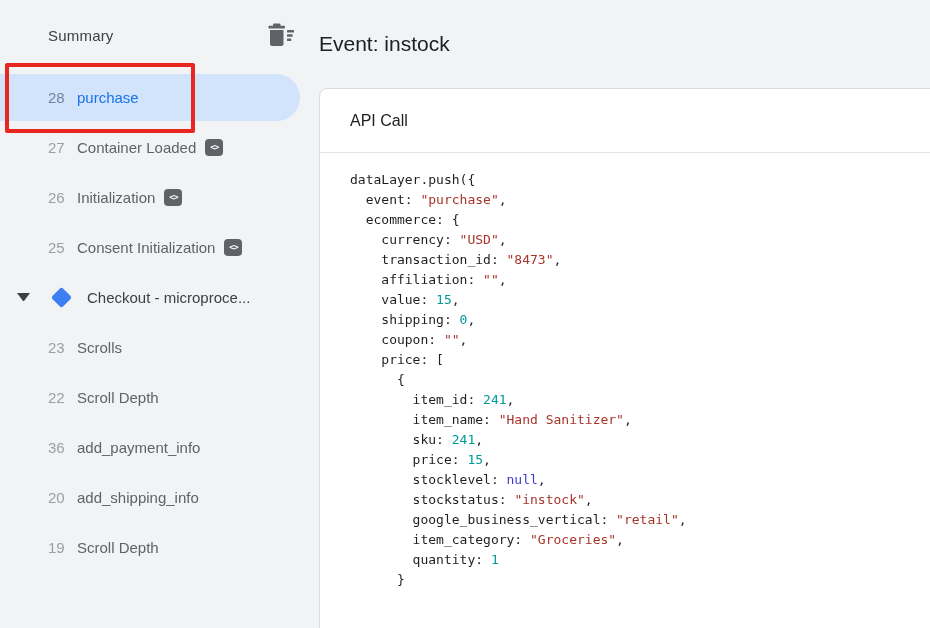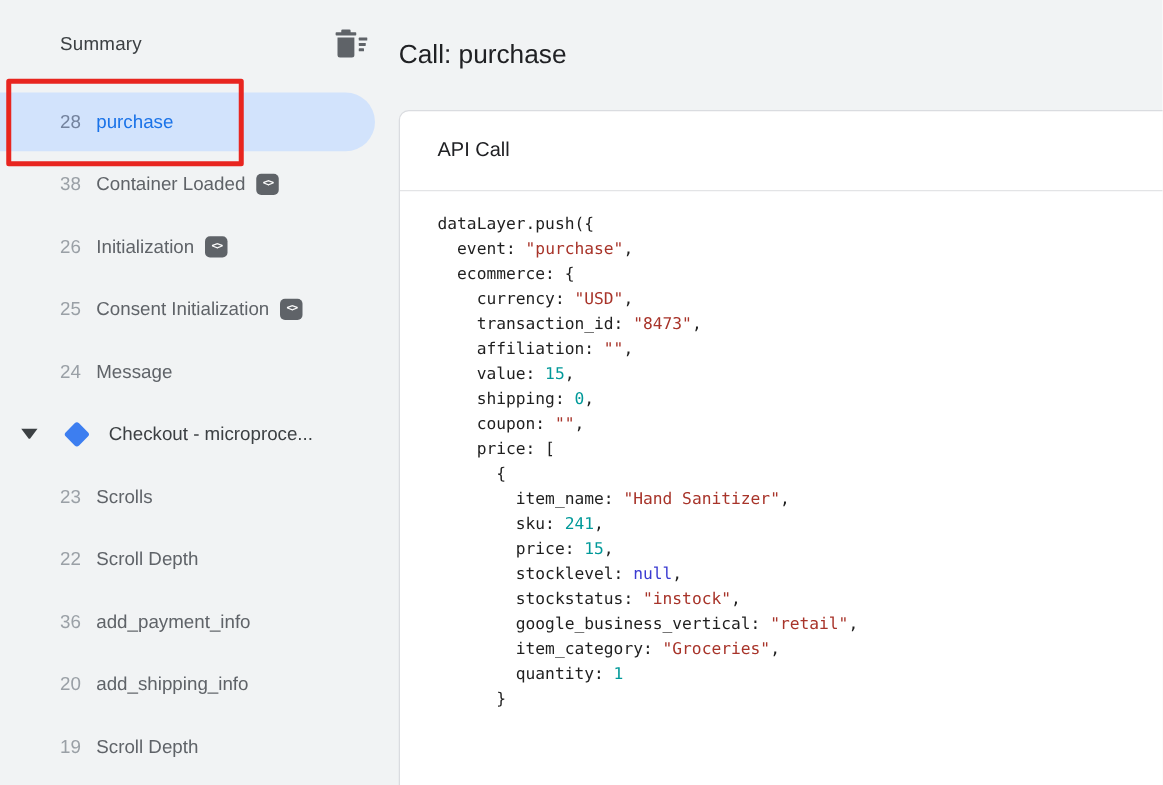--- a/index.html
+++ b/index.html
@@ -107,37 +107,33 @@
           </svg>
         </span>
       </span>
     </div>
     <div class="event-list" id="event-list">
         <div class="event-row selected">
           <span class="evt-num">28</span>
           <span class="evt-label">purchase</span>
         </div>
         <div class="event-row">
-          <span class="evt-num">38</span>
+          <span class="evt-num">27</span>
           <span class="evt-label">Container Loaded</span>
           <span class="code-badge">&lt;&gt;</span>
         </div>
         <div class="event-row">
           <span class="evt-num">26</span>
           <span class="evt-label">Initialization</span>
           <span class="code-badge">&lt;&gt;</span>
         </div>
         <div class="event-row">
           <span class="evt-num">25</span>
           <span class="evt-label">Consent Initialization</span>
           <span class="code-badge">&lt;&gt;</span>
-        </div>
-        <div class="event-row">
-          <span class="evt-num">24</span>
-          <span class="evt-label">Message</span>
         </div>
         <div class="event-row group">
           <span class="collapse-arrow"></span>
           <span class="tag-diamond"></span>
           <span class="evt-label">Checkout - microproce...</span>
         </div>
         <div class="event-row">
           <span class="evt-num">23</span>
           <span class="evt-label">Scrolls</span>
         </div>
@@ -155,37 +151,38 @@
         </div>
         <div class="event-row">
           <span class="evt-num">19</span>
           <span class="evt-label">Scroll Depth</span>
         </div>
       </div>
     <div class="annotation-box"></div>
   </aside>
 
   <main class="main">
-    <h1 class="page-title">Call: purchase</h1>
+    <h1 class="page-title">Event: instock</h1>
     <section class="card">
       <div class="card-header">
         <span>API Call</span>
       </div>
       <div class="code" id="code-block">
           <div class="code-line"><span>dataLayer.push({</span></div>
           <div class="code-line"><span>  event: </span><span class="tok-s">"purchase"</span><span>,</span></div>
           <div class="code-line"><span>  ecommerce: {</span></div>
           <div class="code-line"><span>    currency: </span><span class="tok-s">"USD"</span><span>,</span></div>
           <div class="code-line"><span>    transaction_id: </span><span class="tok-s">"8473"</span><span>,</span></div>
           <div class="code-line"><span>    affiliation: </span><span class="tok-s">""</span><span>,</span></div>
           <div class="code-line"><span>    value: </span><span class="tok-n">15</span><span>,</span></div>
           <div class="code-line"><span>    shipping: </span><span class="tok-n">0</span><span>,</span></div>
           <div class="code-line"><span>    coupon: </span><span class="tok-s">""</span><span>,</span></div>
           <div class="code-line"><span>    price: [</span></div>
           <div class="code-line"><span>      {</span></div>
+          <div class="code-line"><span>        item_id: </span><span class="tok-n">241</span><span>,</span></div>
           <div class="code-line"><span>        item_name: </span><span class="tok-s">"Hand Sanitizer"</span><span>,</span></div>
           <div class="code-line"><span>        sku: </span><span class="tok-n">241</span><span>,</span></div>
           <div class="code-line"><span>        price: </span><span class="tok-n">15</span><span>,</span></div>
           <div class="code-line"><span>        stocklevel: </span><span class="tok-u">null</span><span>,</span></div>
           <div class="code-line"><span>        stockstatus: </span><span class="tok-s">"instock"</span><span>,</span></div>
           <div class="code-line"><span>        google_business_vertical: </span><span class="tok-s">"retail"</span><span>,</span></div>
           <div class="code-line"><span>        item_category: </span><span class="tok-s">"Groceries"</span><span>,</span></div>
           <div class="code-line"><span>        quantity: </span><span class="tok-n">1</span></div>
           <div class="code-line"><span>      }</span></div>
         </div>

